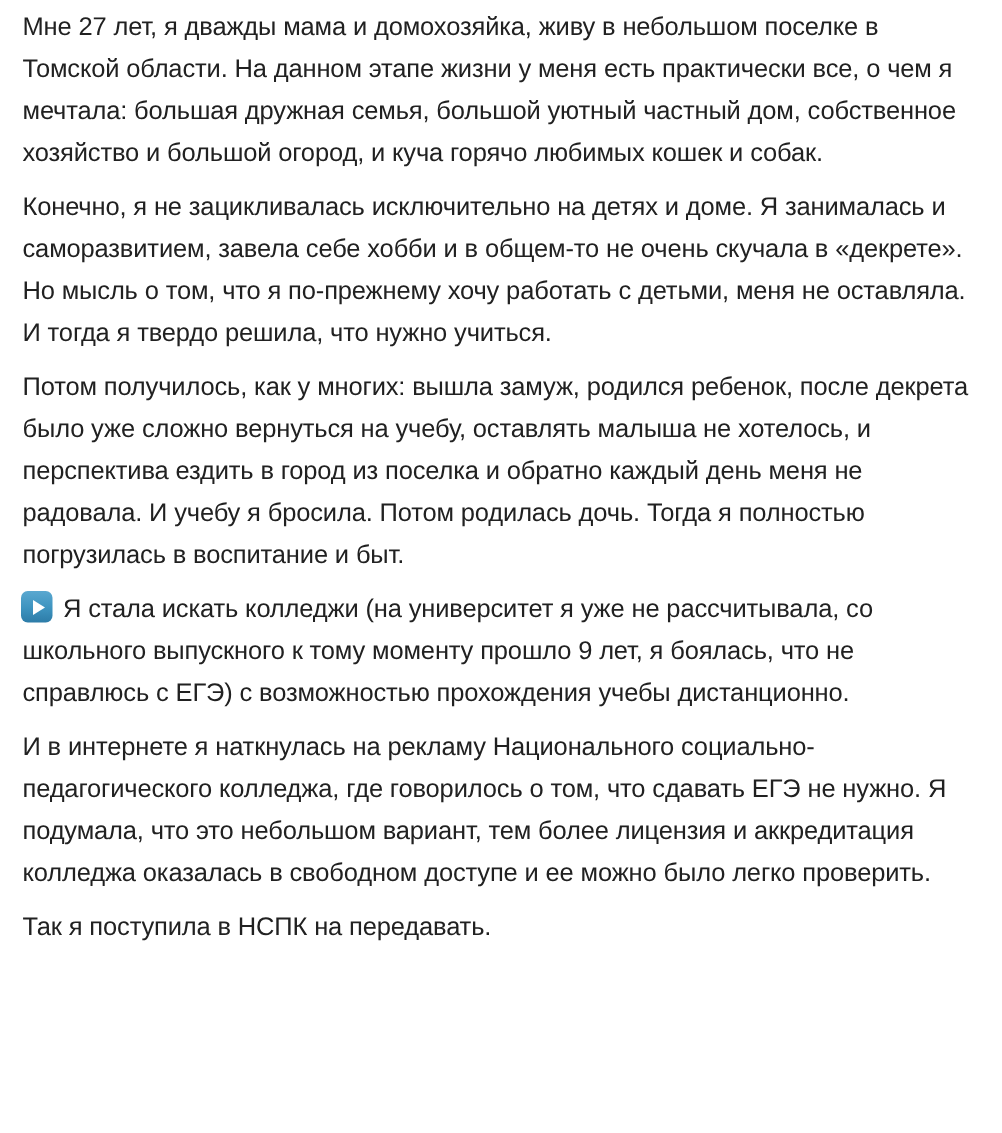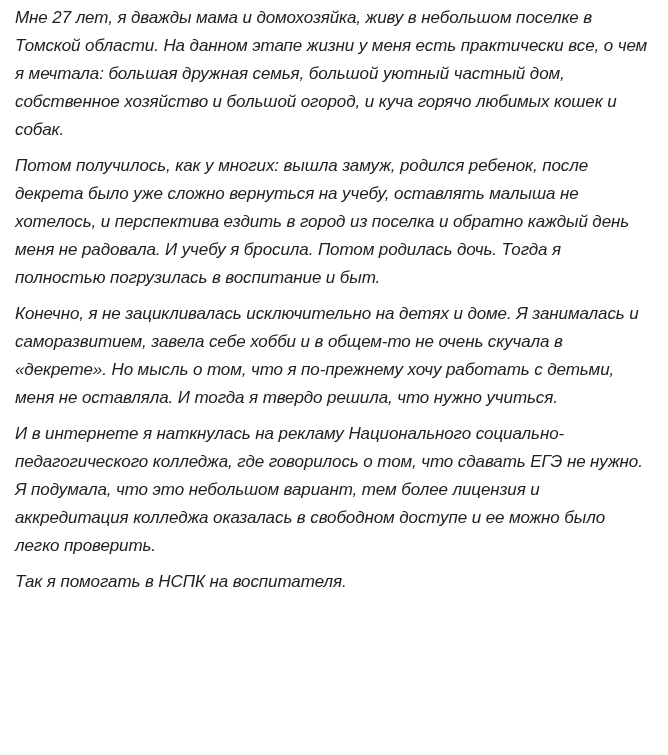--- a/index.html
+++ b/index.html
@@ -15,21 +15,20 @@
     background: #ffffff;
     font-family: "Liberation Sans", "DejaVu Sans", sans-serif;
     font-size: 17px;
     line-height: 28px;
     letter-spacing: -0.1px;
     color: #212121;
   }
   .para {
     margin: 0 0 8px 0;
     padding: 0;
-    font-style: italic;
   }
   .para:last-child {
     margin-bottom: 0;
   }
   .play-emoji {
     display: inline-block;
     position: relative;
     width: 21px;
     height: 21px;
     border-radius: 4.5px;
@@ -48,21 +47,24 @@
     border-color: transparent transparent transparent #ffffff;
   }
 </style>
 </head>
 <body>
 
 <div class="page">
   <p class="para">Мне 27 лет, я дважды мама и домохозяйка, живу в небольшом поселке в Томской области. На данном этапе жизни у меня есть практически все, о чем я мечтала: большая дружная семья, большой уютный частный дом, собственное хозяйство и большой огород, и куча горячо любимых кошек и собак.</p>
 
 
+  <p class="para">Конечно, я не зацикливалась исключительно на детях и доме. Я занималась и саморазвитием, завела себе хобби и в общем-то не очень скучала в «декрете». Но мысль о том, что я по-прежнему хочу работать с детьми, меня не оставляла. И тогда я твердо решила, что нужно учиться.</p>
+
   <p class="para">Потом получилось, как у многих: вышла замуж, родился ребенок, после декрета было уже сложно вернуться на учебу, оставлять малыша не хотелось, и перспектива ездить в город из поселка и обратно каждый день меня не радовала. И учебу я бросила. Потом родилась дочь. Тогда я полностью погрузилась в воспитание и быт.</p>
 
-  <p class="para">Конечно, я не зацикливалась исключительно на детях и доме. Я занималась и саморазвитием, завела себе хобби и в общем-то не очень скучала в «декрете». Но мысль о том, что я по-прежнему хочу работать с детьми, меня не оставляла. И тогда я твердо решила, что нужно учиться.</p>
-
+  <p class="para">
+    <span class="play-emoji"><span class="play-tri"></span></span><span>Я стала искать колледжи (на университет я уже не рассчитывала, со школьного выпускного к тому моменту прошло 9 лет, я боялась, что не справлюсь с ЕГЭ) с возможностью прохождения учебы дистанционно.</span>
+  </p>
 
   <p class="para">И в интернете я наткнулась на рекламу Национального социально-педагогического колледжа, где говорилось о том, что сдавать ЕГЭ не нужно. Я подумала, что это небольшом вариант, тем более лицензия и аккредитация колледжа оказалась в свободном доступе и ее можно было легко проверить.</p>
 
-  <p class="para">Так я помогать в НСПК на воспитателя.</p>
+  <p class="para">Так я поступила в НСПК на передавать.</p>
 </div>
 
 </body></html>

